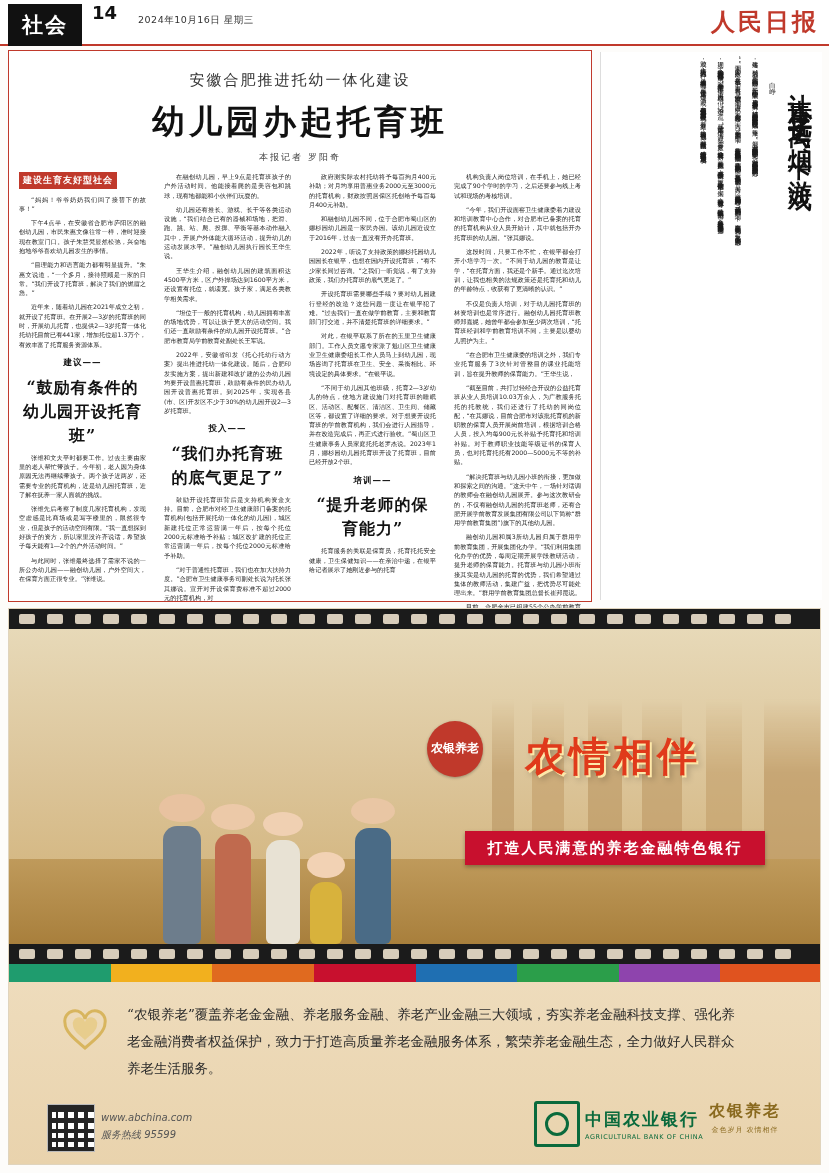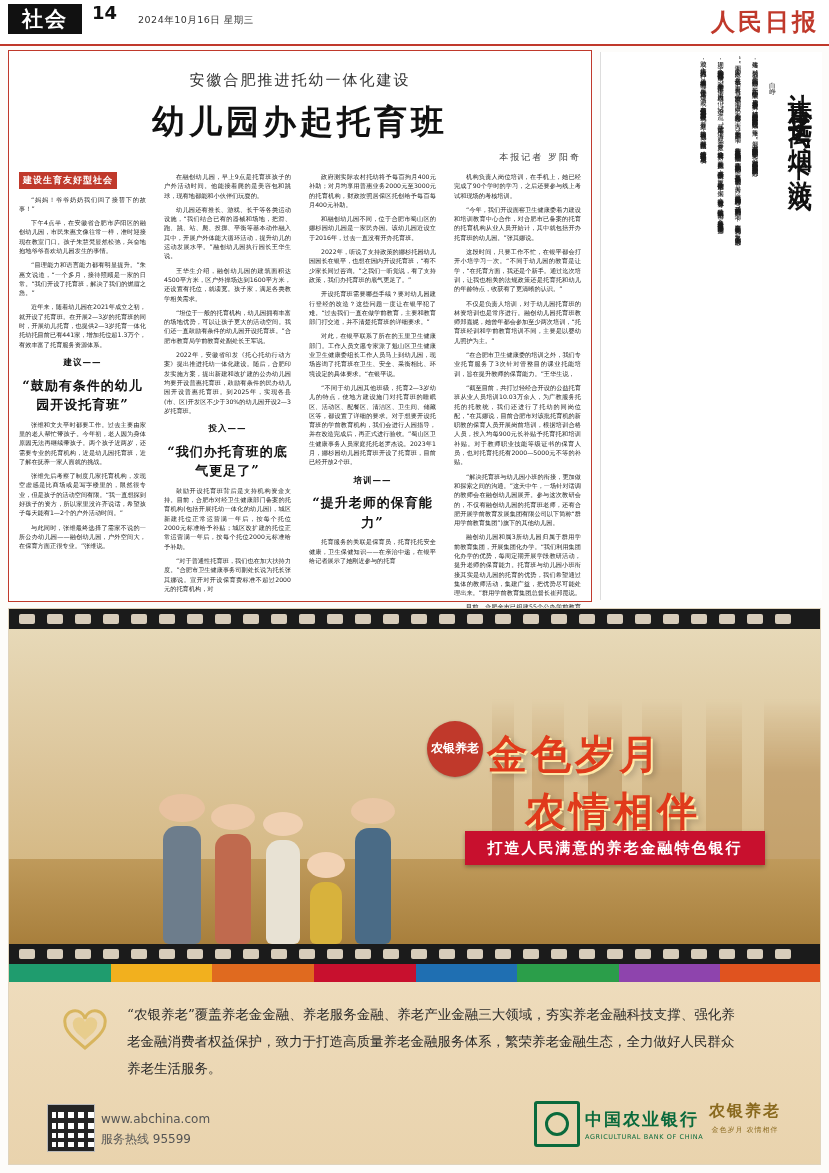--- a/index.html
+++ b/index.html
@@ -6,21 +6,21 @@
   body{font-family:"DejaVu Sans","Liberation Sans",sans-serif;}
   .page{
     width:829px;height:1173px;position:relative;background:#fdfcfa;overflow:hidden;
   }
   
   .masthead{
     position:absolute;left:0;top:0;width:829px;height:44px;
     border-bottom:2px solid #c0392b;background:#fff;
   }
   .section-tag{
-    position:absolute;left:8px;top:4px;width:74px;height:30px;
+    position:absolute;left:8px;top:4px;width:74px;height:42px;
     background:#111;color:#fff;font-size:21px;font-weight:bold;
     display:flex;align-items:center;justify-content:center;letter-spacing:2px;
     font-family:"DejaVu Sans","Liberation Sans",sans-serif;
   }
   .section-num{
     position:absolute;left:92px;top:2px;font-size:18px;font-weight:bold;color:#111;
   }
   .issue-date{
     position:absolute;left:138px;top:14px;font-size:9.5px;color:#333;letter-spacing:.5px;
   }
@@ -35,31 +35,31 @@
   }
   .kicker{
     text-align:center;font-size:15px;color:#333;letter-spacing:2px;margin-top:12px;
     font-family:"DejaVu Serif","Liberation Serif",serif;
   }
   .headline{
     text-align:center;font-size:33px;font-weight:bold;color:#111;letter-spacing:4px;
     margin:10px 0 6px;font-family:"DejaVu Serif","Liberation Serif",serif;
   }
   .byline{
-    text-align:right;font-size:9px;color:#444;letter-spacing:2px;margin-bottom:8px;
+    text-align:center;font-size:9px;color:#444;letter-spacing:2px;margin-bottom:8px;
   }
   .cols{display:flex;gap:18px;height:430px;}
   .col{width:132px;font-size:6.2px;line-height:1.5;color:#1c1c1c;text-align:justify;}
   .col p{margin:0 0 5px;text-indent:12px;}
   .sec-label{
     display:inline-block;background:#c0392b;color:#fff;font-size:9px;font-weight:bold;
     padding:1.5px 4px;letter-spacing:1px;margin-bottom:6px;
   }
   .sub-head{
-    text-align:center;font-size:13px;font-weight:bold;color:#111;letter-spacing:1px;
+    text-align:center;font-size:16px;font-weight:bold;color:#111;letter-spacing:1px;
     margin:7px 0 5px;font-family:"DejaVu Serif","Liberation Serif",serif;
   }
   .sub-head.small{font-size:8.5px;}
   
   .right-article{
     position:absolute;left:600px;top:52px;width:222px;height:548px;background:#fff;
     border-left:1px solid #ddd;padding:4px 6px;box-sizing:border-box;
     display:flex;flex-direction:row-reverse;gap:7px;
   }
   .v-title{
@@ -154,21 +154,21 @@
     position:absolute;left:38px;top:495px;width:46px;height:46px;background:#fff;
     border:1px solid #bbb;
   }
   .qr-inner{
     width:100%;height:100%;
     background-image:
       linear-gradient(90deg,#000 0 4px,transparent 4px 8px,#000 8px 10px,transparent 10px 16px,#000 16px 20px,transparent 20px 26px,#000 26px 30px,transparent 30px 36px,#000 36px 40px,transparent 40px 46px),
       linear-gradient(0deg,#000 0 4px,transparent 4px 9px,#000 9px 13px,transparent 13px 18px,#000 18px 22px,transparent 22px 28px,#000 28px 33px,transparent 33px 39px,#000 39px 44px);
     background-blend-mode:multiply;opacity:.85;
   }
-  .qr-text{position:absolute;left:92px;top:500px;font-size:12px;color:#555;line-height:1.7;}
+  .qr-text{position:absolute;left:92px;top:500px;font-size:10px;color:#555;line-height:1.7;font-style:italic;}
   .bank{
     position:absolute;left:525px;top:492px;display:flex;align-items:center;gap:5px;
   }
   .bank-mark{
     width:40px;height:40px;border:3px solid #0a6a3c;border-radius:3px;position:relative;
   }
   .bank-mark:before{
     content:"";position:absolute;left:8px;top:8px;width:18px;height:18px;
     border:3px solid #0a6a3c;border-radius:50%;
   }
@@ -350,21 +350,20 @@
           <div class="film-hole"></div>
         <div class="film-hole"></div>
           <div class="film-hole"></div>
           <div class="film-hole"></div>
         <div class="film-hole"></div>
       </div>
     </div>
 
     <div class="ad-title-block">
       <div class="ad-seal">农银养老</div>
-      <div class="ad-line1">金色岁月</div>
       <div class="ad-line2">农情相伴</div>
     </div>
 
     <div class="ad-ribbon">打造人民满意的养老金融特色银行</div>
 
     <div class="color-bar">
       <div style="background:#1f9c6e"></div>
       <div style="background:#f2b01e"></div>
       <div style="background:#e06a1f"></div>
       <div style="background:#c8102e"></div>

